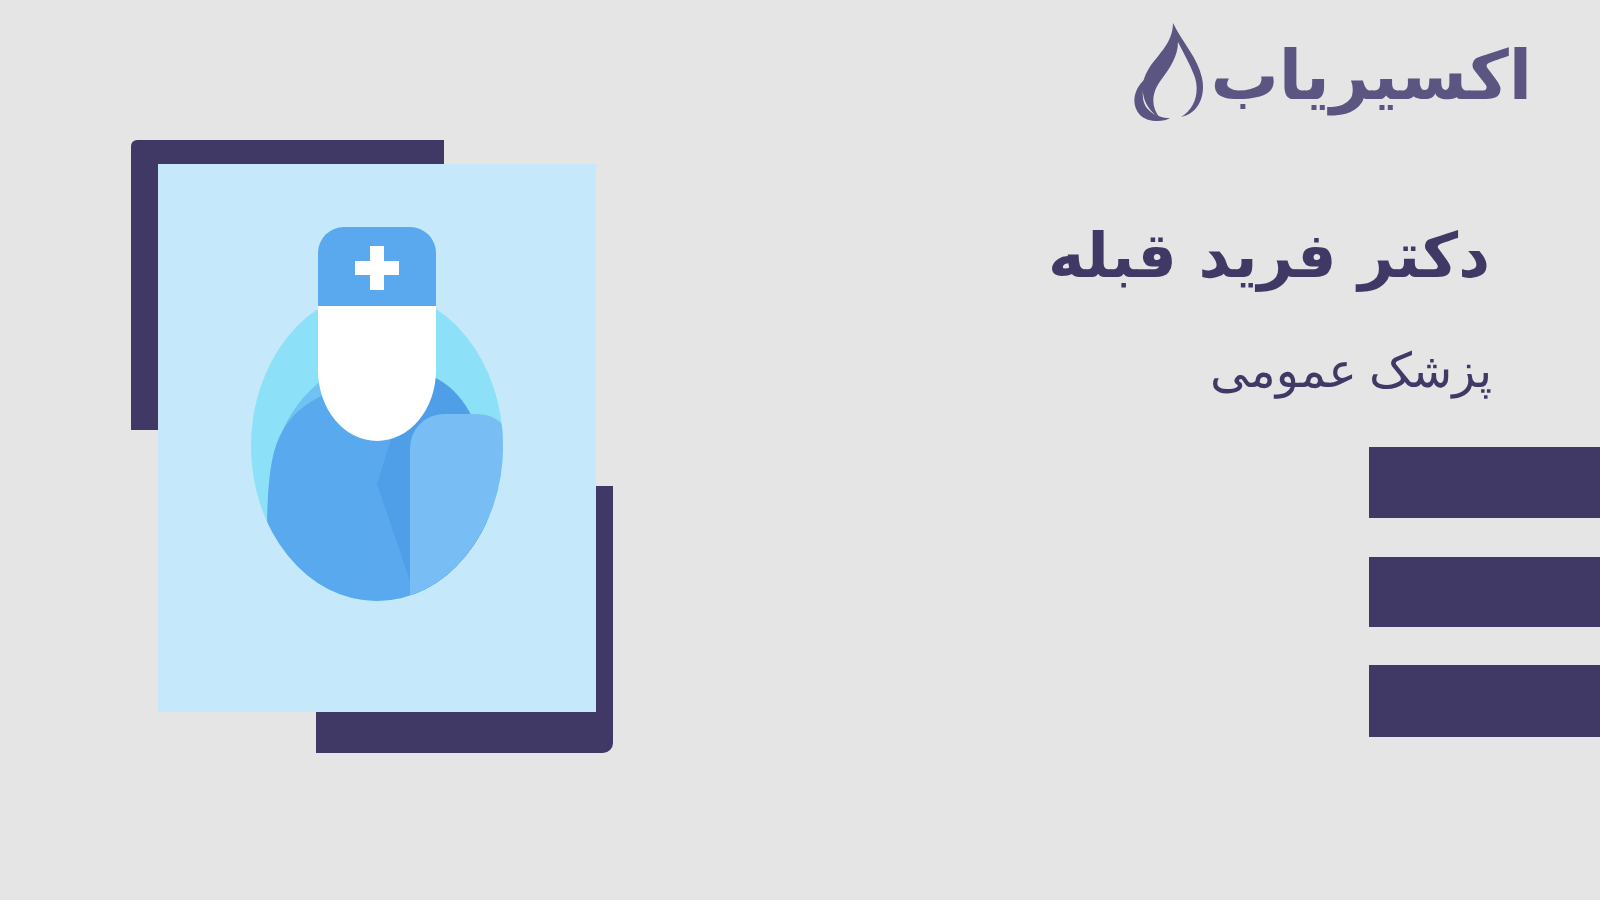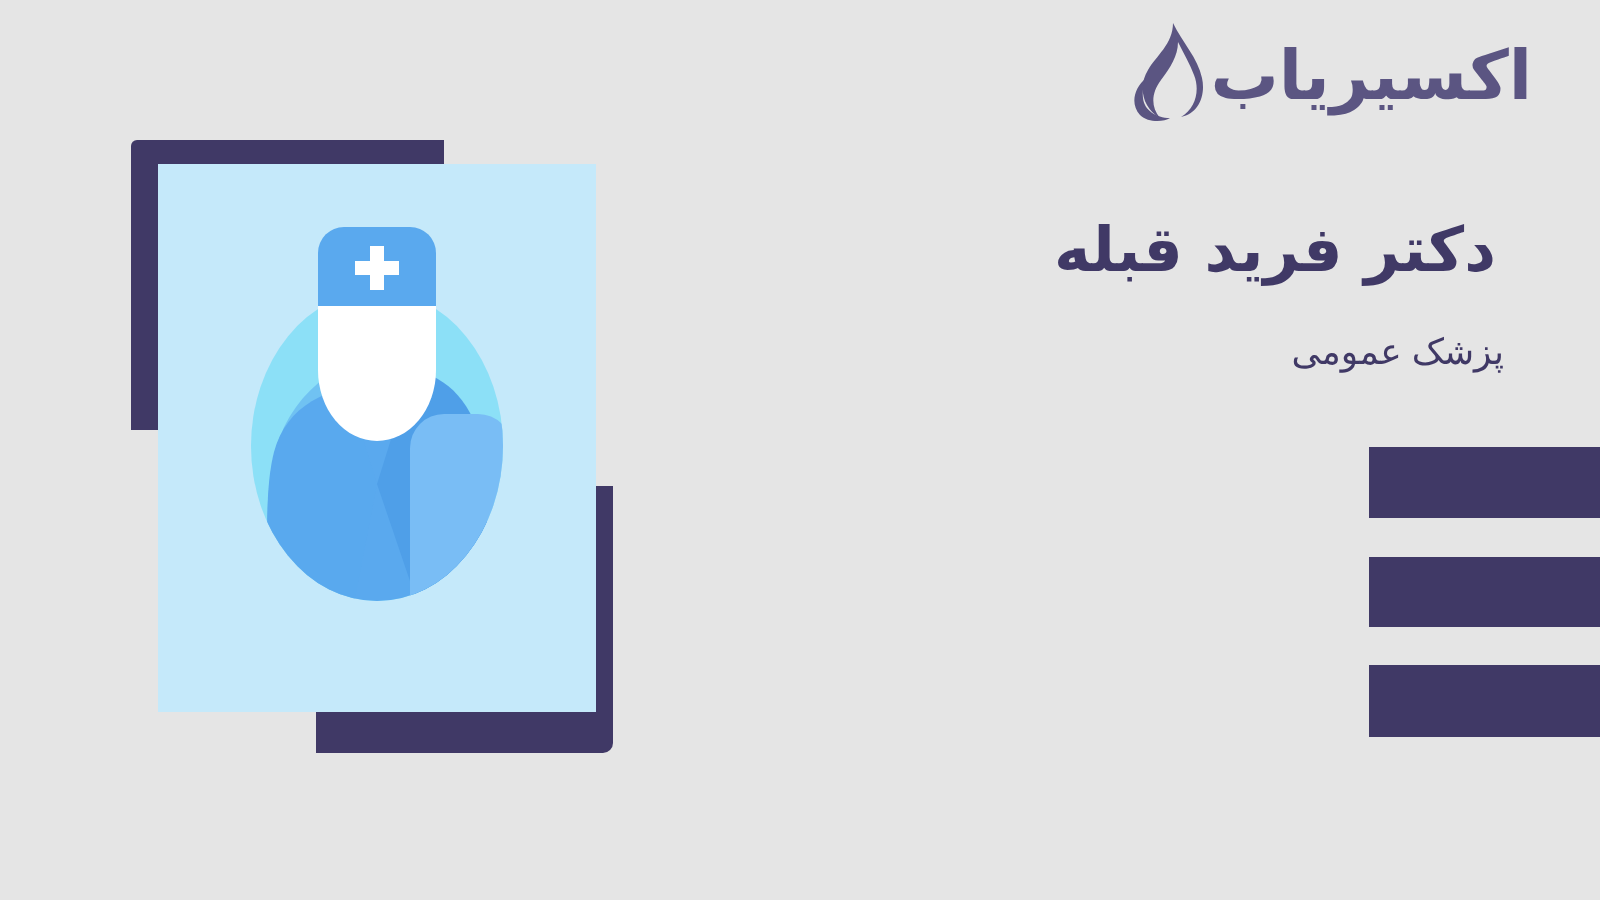--- a/index.html
+++ b/index.html
@@ -48,37 +48,37 @@
     white-space: nowrap;
     direction: rtl;
     transform: translateY(4px);
   }
 
   
   #doctor-name {
     position: absolute;
     top: 206px;
     right: 96px;
-    margin: 8px;
+    margin: 14px;
     font-family: "DejaVu Sans", "Liberation Sans", sans-serif;
     font-size: 62px;
     font-weight: 700;
     color: #403966;
     line-height: 1.15;
     direction: rtl;
     white-space: nowrap;
     text-align: center;
   }
   #doctor-specialty {
     position: absolute;
     top: 330px;
     right: 96px;
-    margin: 0;
-    font-family: Liberation Sans, sans-serif;
-    font-size: 36px;
+    margin: 12px;
+    font-family: Liberation Serif, serif;
+    font-size: 48px;
     font-weight: 400;
     color: #403966;
     line-height: 1.2;
     direction: rtl;
     white-space: nowrap;
     text-align: right;
   }
 
   
   .deco-bar {

